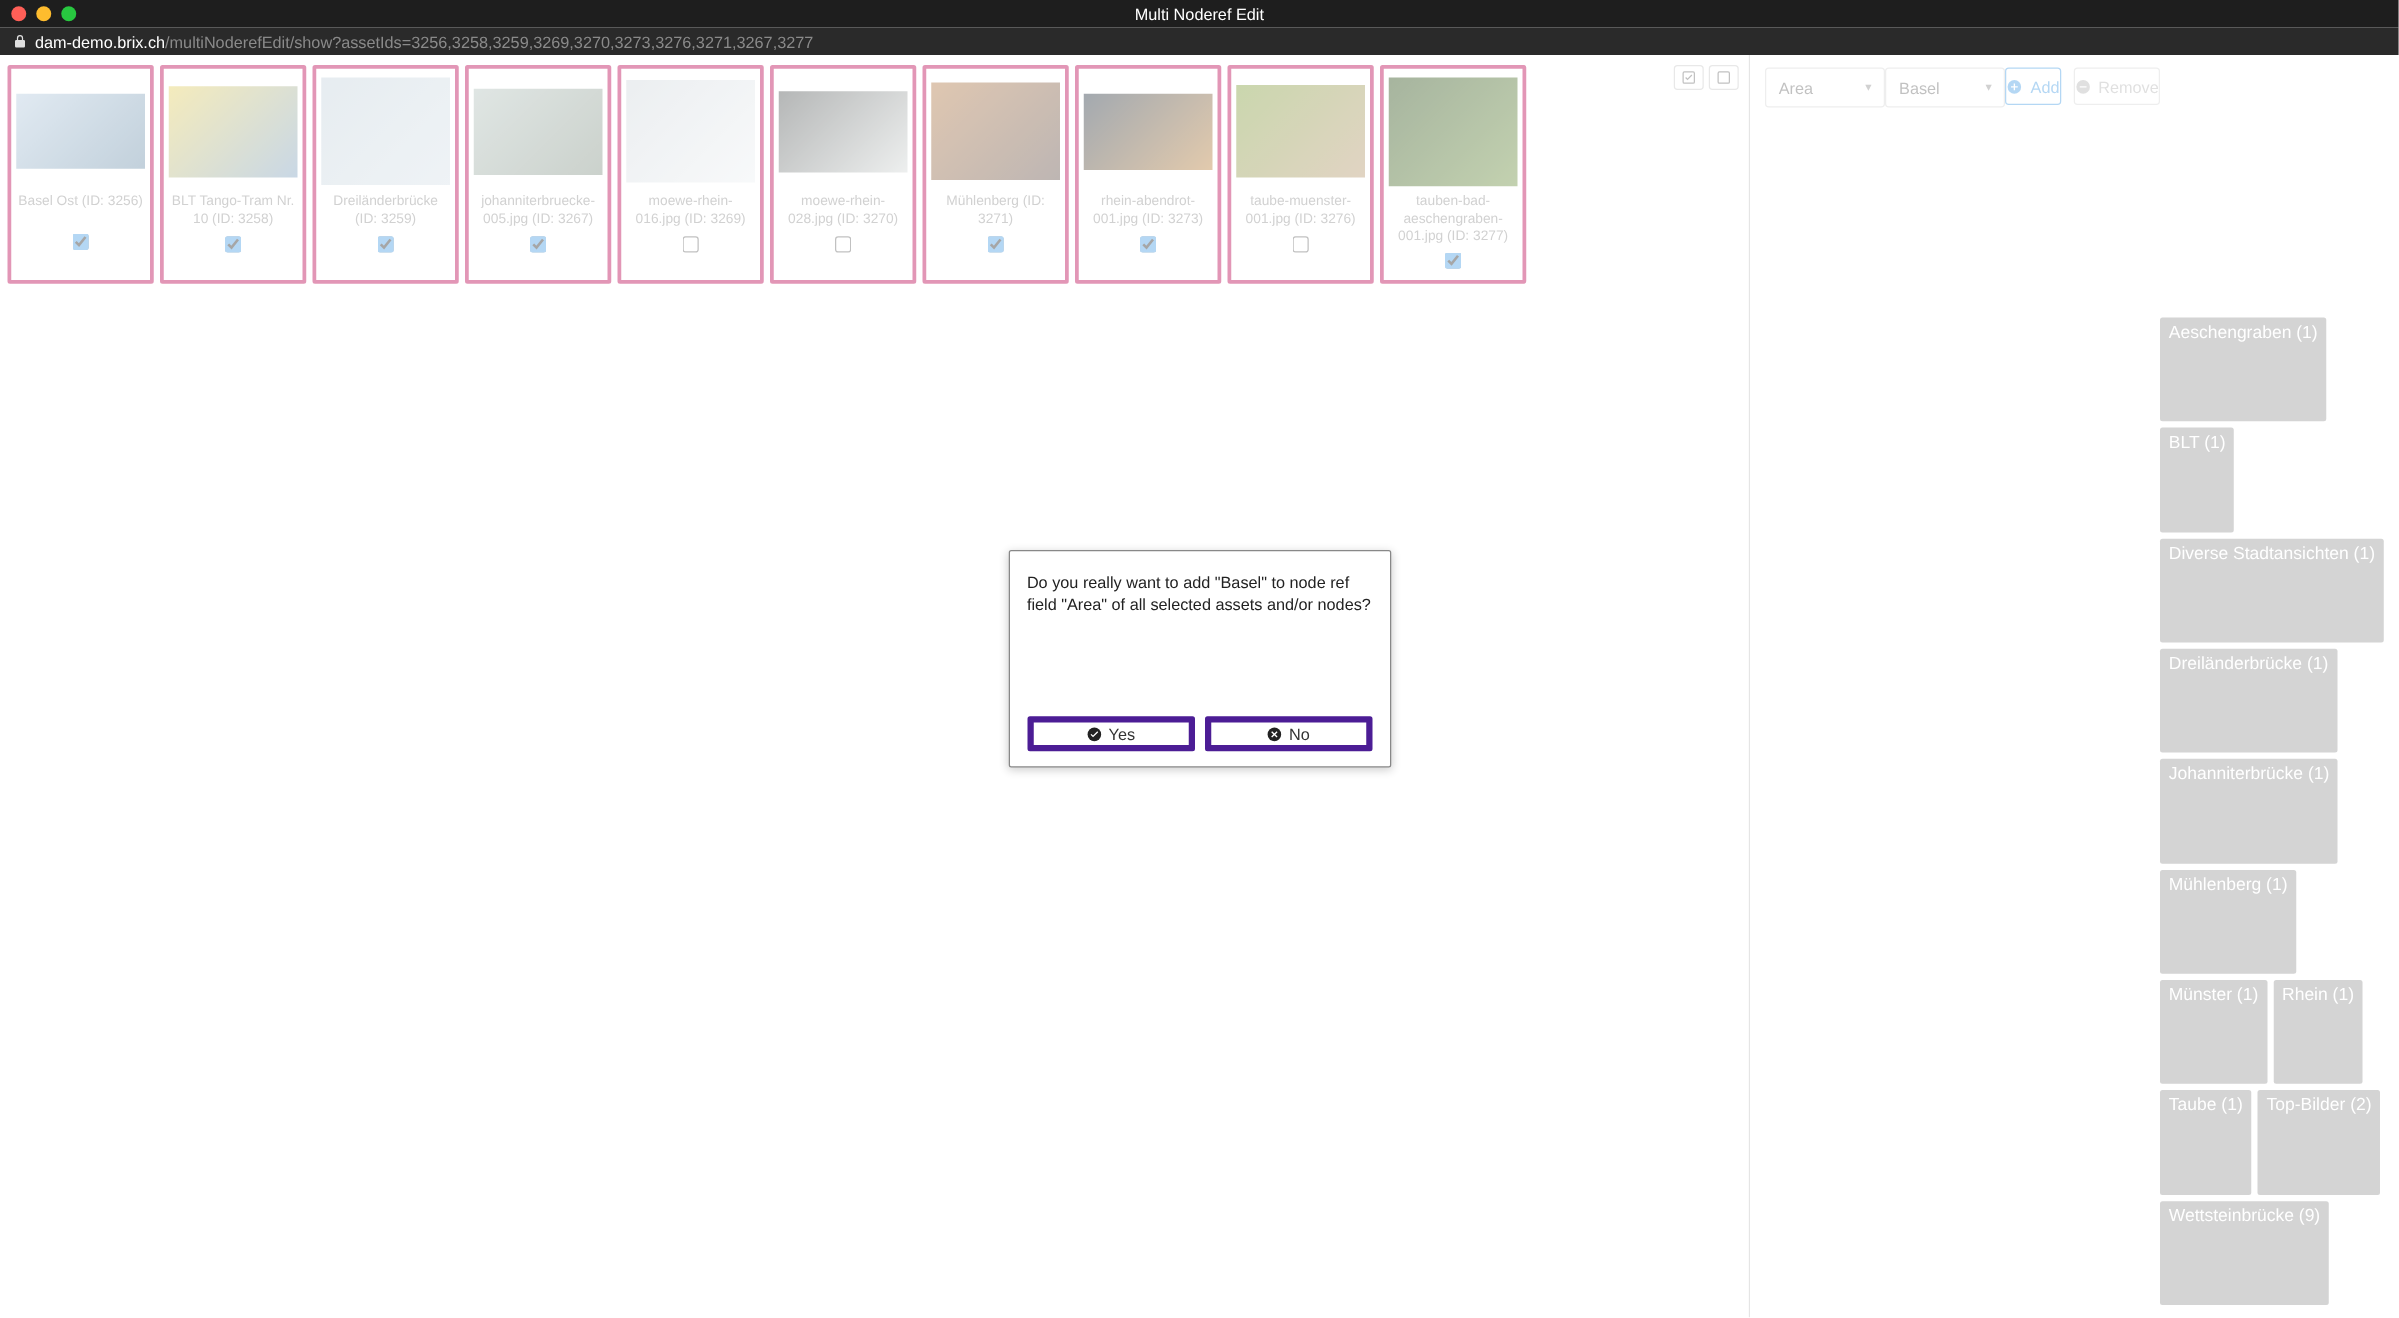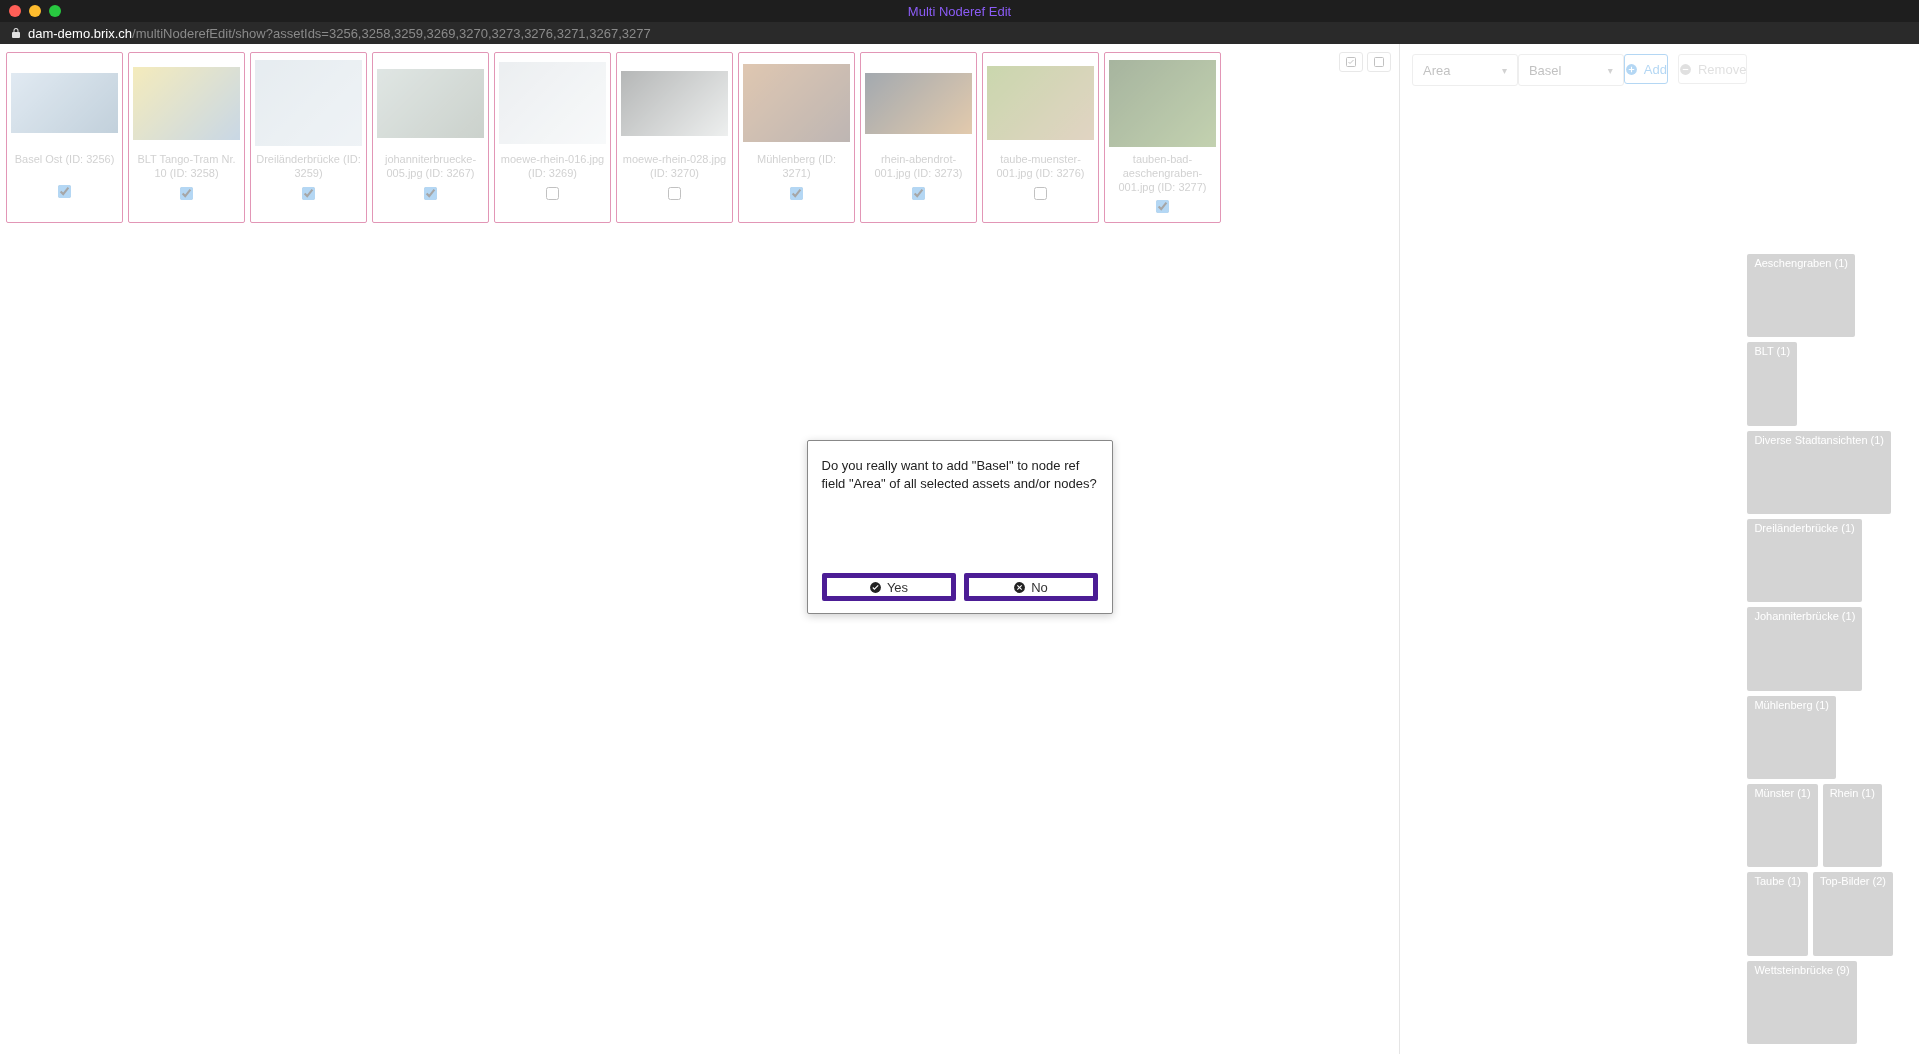--- a/index.html
+++ b/index.html
@@ -5,36 +5,36 @@
   * { box-sizing: border-box; margin: 0; padding: 0; }
   html, body { width: 100%; height: 100%; font-family: -apple-system, "Helvetica Neue", Arial, sans-serif; font-size: 13px; color: #333; background: #fff; }
 
   
   .titlebar { height: 22px; background: #1e1e1e; display: flex; align-items: center; position: relative; }
   .traffic-lights { display: flex; gap: 8px; margin-left: 9px; }
   .traffic-lights .dot { width: 12px; height: 12px; border-radius: 50%; }
   .dot.red { background: #ff5f57; }
   .dot.yellow { background: #febc2e; }
   .dot.green { background: #28c840; }
-  .titlebar-title { position: absolute; left: 0; right: 0; text-align: center; color: #8b5cf6; font-size: 13px; pointer-events: none; }
+  .titlebar-title { position: absolute; left: 0; right: 0; text-align: center; color: #ffffff; font-size: 13px; pointer-events: none; }
 
   
   .urlbar { height: 22px; background: #2a2a2a; display: flex; align-items: center; padding: 0 10px; color: #e0e0e0; font-size: 13px; }
   .urlbar .lock { width: 12px; height: 12px; margin-right: 6px; display:inline-flex; align-items:center; justify-content:center;}
   .urlbar .lock svg { fill:#e0e0e0; }
   .urlbar .host { font-weight: 500; color:#fff;}
   .urlbar .path { color: #8a8a8a; }
 
   .content { display: flex; height: calc(100% - 44px); }
 
   
   .gallery { flex: 1; padding: 8px 6px; position: relative; }
   .overlay-dim { position:absolute; inset:0; background:#fff; opacity:0.55; pointer-events:none; z-index:5;}
   .grid { display: flex; flex-wrap: wrap; gap: 5px; }
-  .card { width: 117px; border: 1px solid #be185d; border-radius: 2px; background: #fff; padding: 4px 4px 6px 4px; display: flex; flex-direction: column; align-items: center; }
+  .card { width: 117px; border: 3px solid #be185d; border-radius: 2px; background: #fff; padding: 4px 4px 6px 4px; display: flex; flex-direction: column; align-items: center; }
   .thumb { width: 100%; height: 92px; display:flex; align-items:center; justify-content:center; }
   .thumb .img { width: 100%; max-height: 92px; }
   .caption { font-size: 11px; color: #999; text-align: center; line-height: 1.25; margin-top: 4px; min-height: 26px; word-break: break-word; }
   .checkwrap { margin-top: 6px; }
   .checkwrap input { accent-color: #5aa7e6; width:13px; height:13px; }
 
   
   .select-bar { position:absolute; top:8px; right:8px; display:flex; gap:4px; z-index:1;}
   .select-btn { width:24px; height:20px; border:1px solid #ccc; border-radius:3px; background:#fff; display:flex; align-items:center; justify-content:center; cursor:pointer;}
   .select-btn svg { width:12px; height:12px; stroke:#777; fill:none; stroke-width:2;}
@@ -43,21 +43,21 @@
   .sidebar { width: 520px; border-left: 1px solid #e5e5e5; padding: 10px 12px; background:#fff; display:flex; flex-direction:row; position:relative;}
   .sidebar .overlay-dim2 { position:absolute; inset:0; background:#fff; opacity:0.55; pointer-events:none; z-index:5;}
   .select-box { width:100%; height:32px; border:1px solid #d9d9d9; border-radius:3px; padding:0 24px 0 10px; color:#777; display:flex; align-items:center; position:relative; margin-bottom:8px; background:#fff;}
   .select-box .caret { position:absolute; right:10px; top:50%; transform:translateY(-50%); color:#999; font-size:10px;}
   .btn-row { display:flex; gap:10px; margin-bottom:8px;}
   .btn { flex:1; height:30px; border:1px solid #5aa7e6; border-radius:3px; background:#fff; color:#5aa7e6; font-size:13px; display:flex; align-items:center; justify-content:center; gap:6px; cursor:pointer;}
   .btn.disabled { border-color:#d9d9d9; color:#bbb; cursor:default;}
   .btn .ico { width:13px; height:13px; display:inline-flex;}
   .btn .ico svg { width:100%; height:100%; }
   .tag-area { margin-top: 200px; display:flex; flex-wrap:wrap; gap:5px;}
-  .tag { background:#9f9f9f; color:#fff; font-size:11px; padding:3px 7px; border-radius:2px; white-space:nowrap;}
+  .tag { background:#9f9f9f; color:#fff; font-size:14px; padding:3px 7px; border-radius:2px; white-space:nowrap;}
 
   
   .modal-backdrop { position:absolute; inset:0; z-index:20; display:flex; align-items:center; justify-content:center; pointer-events:none;}
   .modal { pointer-events:auto; width: 306px; background:#fff; border:1px solid #888; border-radius:2px; box-shadow: 0 2px 8px rgba(0,0,0,0.2); padding:16px 14px 12px 14px;}
   .modal-text { font-size:13px; color:#222; line-height:1.4; min-height:106px;}
   .modal-actions { display:flex; gap:8px; margin-top:10px;}
   .modal-btn { flex:1; height:28px; border:5px solid #4c1d95; border-radius:2px; background:#fff; display:flex; align-items:center; justify-content:center; gap:5px; cursor:pointer; font-size:13px;}
   .modal-btn svg{width:13px;height:13px;}
 
   .gallery-outer{ flex:1; position:relative; overflow:hidden;}

